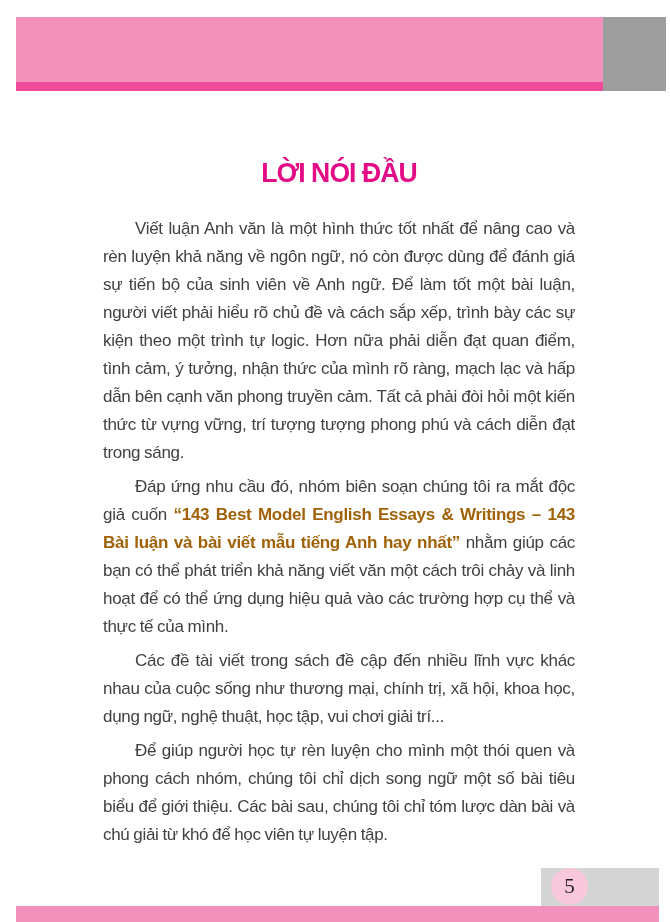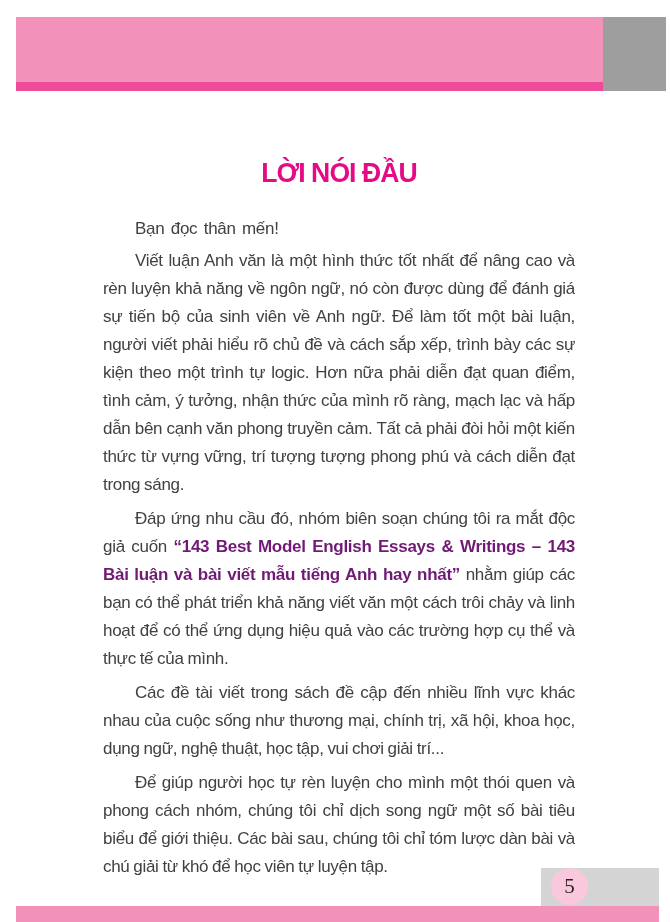--- a/index.html
+++ b/index.html
@@ -67,21 +67,21 @@
     text-align: justify;
     text-indent: 32px;
     margin-bottom: 6px;
   }
   .content-area p.greeting {
     text-align: left;
     word-spacing: 2px;
     margin-bottom: 4px;
   }
   .book-title-highlight {
-    color: #701a75;
+    color: #a16207;
     font-weight: bold;
   }
 
   
   .footer-band {
     position: absolute;
     left: 16px; top: 889px;
     width: 643px; height: 33px;
     background: #F292BA;
   }
@@ -111,21 +111,20 @@
 
 <div class="sheet">
 
   <div class="header-band"></div>
   <div class="header-accent-strip"></div>
   <div class="top-right-gray-block"></div>
 
   <h1 class="page-title">LỜI NÓI ĐẦU</h1>
 
   <div class="content-area">
-    <p class="greeting">Bạn đọc thân mến!</p>
 
     <p>Viết luận Anh văn là một hình thức tốt nhất để nâng cao và rèn luyện khả năng về ngôn ngữ, nó còn được dùng để đánh giá sự tiến bộ của sinh viên về Anh ngữ. Để làm tốt một bài luận, người viết phải hiểu rõ chủ đề và cách sắp xếp, trình bày các sự kiện theo một trình tự logic. Hơn nữa phải diễn đạt quan điểm, tình cảm, ý tưởng, nhận thức của mình rõ ràng, mạch lạc và hấp dẫn bên cạnh văn phong truyền cảm. Tất cả phải đòi hỏi một kiến thức từ vựng vững, trí tượng tượng phong phú và cách diễn đạt trong sáng.</p>
 
     <p><span>Đáp ứng nhu cầu đó, nhóm biên soạn chúng tôi ra mắt độc giả cuốn </span><span class="book-title-highlight">“143 Best Model English Essays &amp; Writings – 143 Bài luận và bài viết mẫu tiếng Anh hay nhất”</span><span> nhằm giúp các bạn có thể phát triển khả năng viết văn một cách trôi chảy và linh hoạt để có thể ứng dụng hiệu quả vào các trường hợp cụ thể và thực tế của mình.</span></p>
 
     <p>Các đề tài viết trong sách đề cập đến nhiều lĩnh vực khác nhau của cuộc sống như thương mại, chính trị, xã hội, khoa học, dụng ngữ, nghệ thuật, học tập, vui chơi giải trí...</p>
 
     <p>Để giúp người học tự rèn luyện cho mình một thói quen và phong cách nhóm, chúng tôi chỉ dịch song ngữ một số bài tiêu biểu để giới thiệu. Các bài sau, chúng tôi chỉ tóm lược dàn bài và chú giải từ khó để học viên tự luyện tập.</p>
   </div>
 

